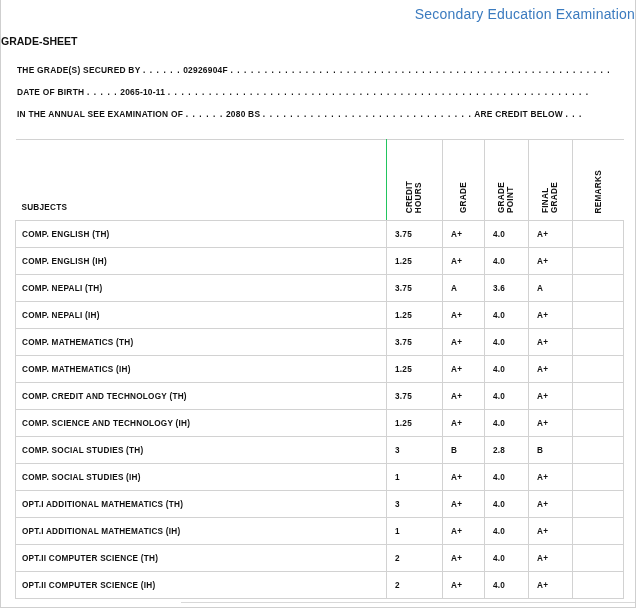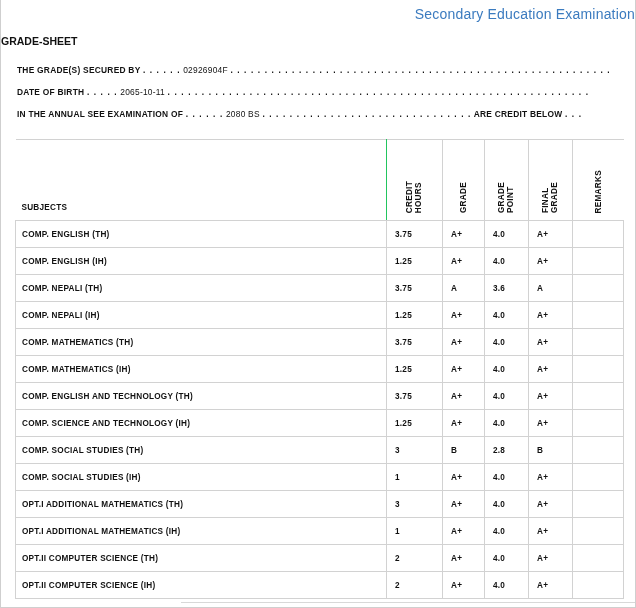--- a/index.html
+++ b/index.html
@@ -50,21 +50,21 @@
     color: #111;
     padding: 6px 0 6px 2px;
     white-space: nowrap;
     overflow: hidden;
   }
   .dots {
     font-weight: bold;
     letter-spacing: 1.1px;
   }
   .val {
-    font-weight: normal;
+    font-weight: bold;
   }
   table.grades {
     width: 608px;
     margin: 14px 14px 0 14px;
     border-collapse: collapse;
     table-layout: fixed;
   }
   table.grades th, table.grades td {
     border: 1px solid #d2d2d2;
     font-size: 8.2px;
@@ -237,21 +237,21 @@
         </tr>
         <tr>
           <td class="subject">COMP. MATHEMATICS (IH)</td>
           <td class="credit">1.25</td>
           <td class="grade">A+</td>
           <td class="gp">4.0</td>
           <td class="fgrade">A+</td>
           <td class="remarks"></td>
         </tr>
         <tr>
-          <td class="subject">COMP. ENGLISH AND TECHNOLOGY (TH)</td>
+          <td class="subject">COMP. CREDIT AND TECHNOLOGY (TH)</td>
           <td class="credit">3.75</td>
           <td class="grade">A+</td>
           <td class="gp">4.0</td>
           <td class="fgrade">A+</td>
           <td class="remarks"></td>
         </tr>
         <tr>
           <td class="subject">COMP. SCIENCE AND TECHNOLOGY (IH)</td>
           <td class="credit">1.25</td>
           <td class="grade">A+</td>

